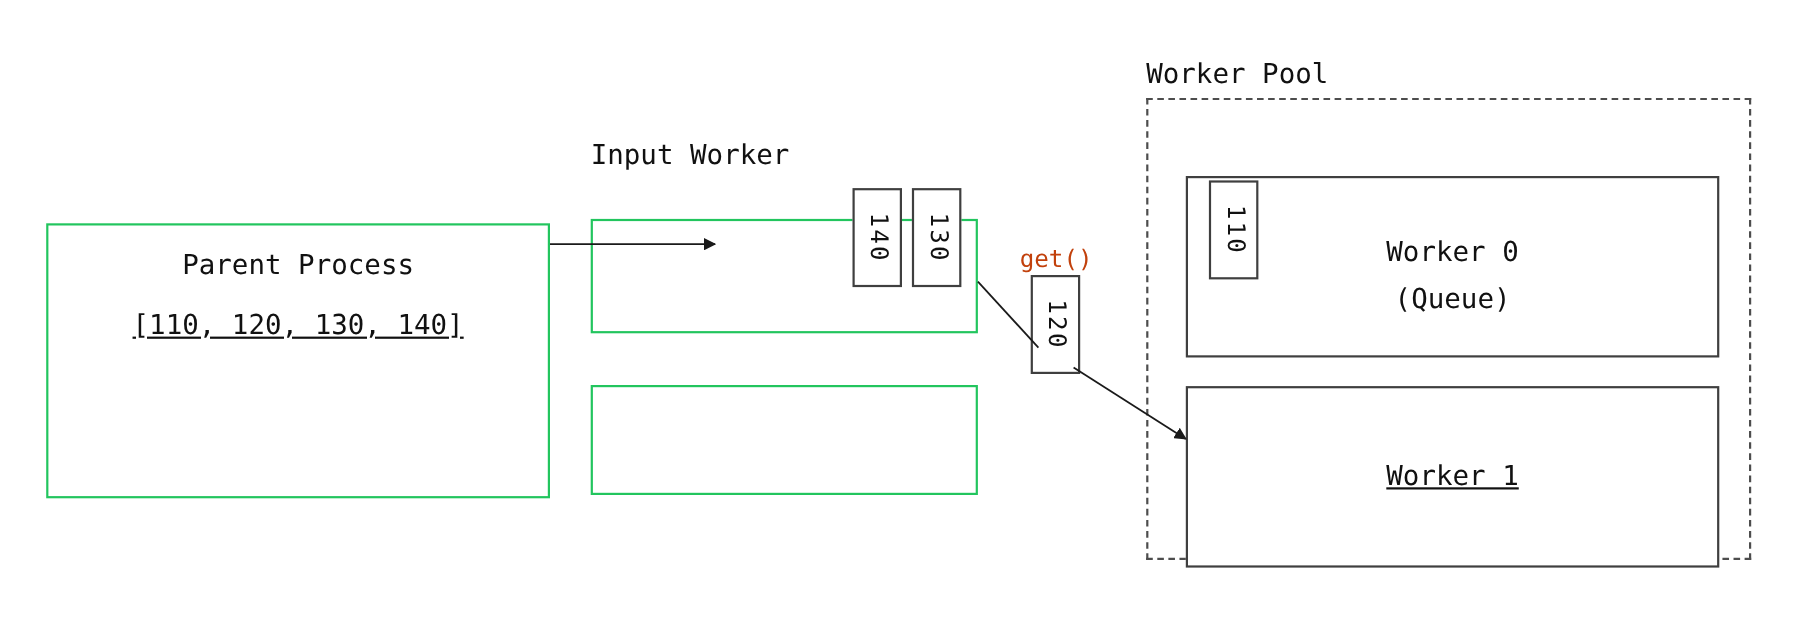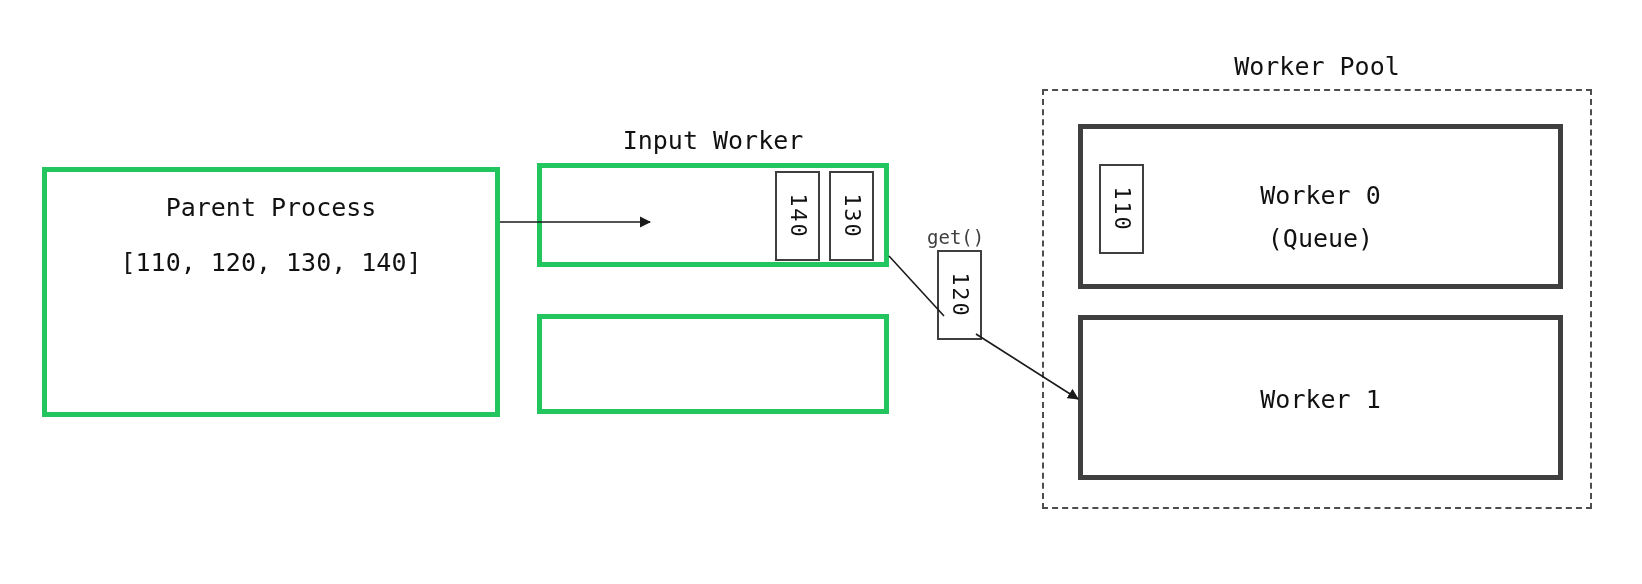--- a/index.html
+++ b/index.html
@@ -17,58 +17,59 @@
     width: 1642px;
     height: 584px;
     background: #ffffff;
     overflow: hidden;
   }
 
   
   .box {
     position: absolute;
     box-sizing: border-box;
-    border: 5px solid #22c55e;
+    border: 2px solid #22c55e;
     background: #ffffff;
+    margin-top: 36px;
   }
   .box-solid-dark {
     border-color: #3f3f3f;
   }
   .pool {
     position: absolute;
     box-sizing: border-box;
     border: 2px dashed #4d4d4d;
     background: transparent;
   }
 
   
   .caption {
     position: absolute;
     font-size: 25px;
     line-height: 30px;
     letter-spacing: 0px;
     color: #111111;
     white-space: nowrap;
-    text-align: center;
+    text-align: left;
   }
   .box-label {
     position: absolute;
     left: 0;
     right: 0;
     font-size: 25px;
     line-height: 36px;
     color: #111111;
     text-align: center;
     white-space: nowrap;
   }
   .small-label {
     position: absolute;
-    font-size: 19px;
+    font-size: 22px;
     line-height: 22px;
-    color: #404040;
+    color: #c2410c;
     white-space: nowrap;
   }
 
   
   .chip {
     position: absolute;
     box-sizing: border-box;
     border: 2px solid #3f3f3f;
     background: #ffffff;
   }
@@ -95,21 +96,21 @@
     pointer-events: none;
   }
 </style>
 </head>
 <body>
 
 <div id="canvas">
 
   <div class="box" style="left:42px; top:167px; width:458px; height:250px;">
     <div class="box-label" style="top:18px;">Parent Process</div>
-    <div class="box-label" style="top:73px;">[110, 120, 130, 140]</div>
+    <div class="box-label" style="top:73px;text-decoration:underline;">[110, 120, 130, 140]</div>
   </div>
 
   <div class="caption" style="left:537px; top:126px; width:352px;">Input Worker</div>
 
   <div class="box" style="left:537px; top:163px; width:352px; height:104px;">
   </div>
 
   <div class="chip" style="left:775px; top:171px; width:45px; height:90px;">
     <span class="chip-text">140</span>
   </div>
@@ -136,21 +137,21 @@
   <div class="box box-solid-dark" style="left:1078px; top:124px; width:485px; height:165px;">
     <div class="box-label" style="top:49px;">Worker 0</div>
     <div class="box-label" style="top:92px;">(Queue)</div>
   </div>
 
   <div class="chip" style="left:1099px; top:164px; width:45px; height:90px;">
     <span class="chip-text">110</span>
   </div>
 
   <div class="box box-solid-dark" style="left:1078px; top:315px; width:485px; height:165px;">
-    <div class="box-label" style="top:62px;">Worker 1</div>
+    <div class="box-label" style="top:62px;text-decoration:underline;">Worker 1</div>
   </div>
 
   <svg id="arrows" viewBox="0 0 1642 584" xmlns="http://www.w3.org/2000/svg">
     <defs>
       <marker id="ah" viewBox="0 0 10 10" refX="9" refY="5" markerWidth="7" markerHeight="7" orient="auto-start-reverse">
         <path d="M 0 0 L 10 5 L 0 10 z" fill="#1a1a1a"></path>
       </marker>
     </defs>
 
     <path d="M 500 222 L 650 222" stroke="#1a1a1a" stroke-width="1.6" fill="none" marker-end="url(#ah)"></path>

